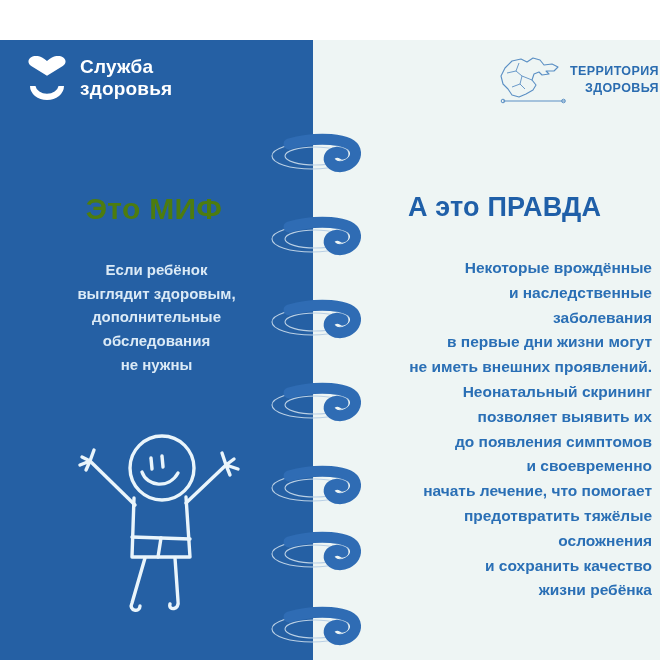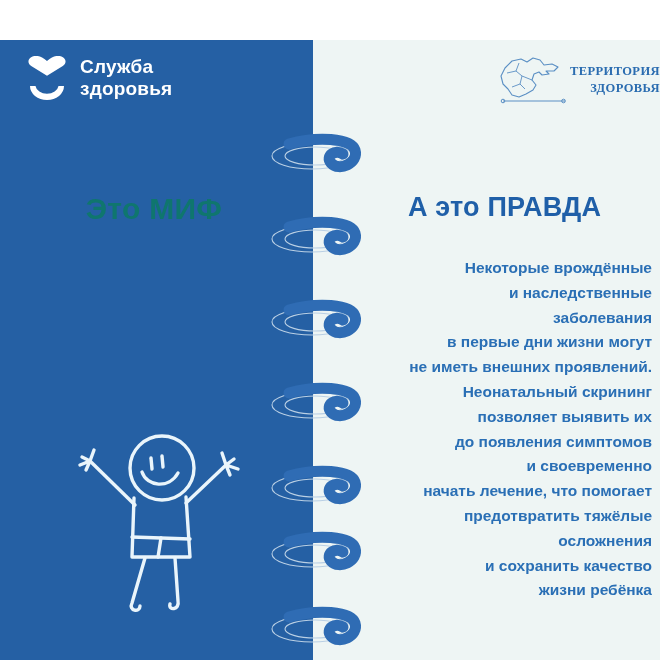--- a/index.html
+++ b/index.html
@@ -46,39 +46,38 @@
     letter-spacing: .2px;
     white-space: pre-line;
   }
   
   .brand-right {
     position: absolute;
     left: 492px; top: 14px;
     display: flex;
     align-items: center;
     gap: 4px;
-    font-family: Liberation Serif, serif;
   }
   .terr-map { width: 74px; height: 52px; display:block; }
   .terr-words {
     color: #2a6cb0;
     font-size: 12.5px;
     font-weight: bold;
     line-height: 1.35;
     letter-spacing: .4px;
     text-align: right;
     white-space: pre-line;
   }
   
   .heading-left {
     position: absolute;
     left: 0; top: 152px;
     width: 308px;
     text-align: center;
-    color: #0f766e;
+    color: #4d7c0f;
     font-size: 30px;
     font-weight: bold;
     letter-spacing: .3px;
   }
   .heading-right {
     position: absolute;
     left: 313px; top: 152px;
     width: 383px;
     text-align: center;
     color: #1f5fa8;
@@ -152,20 +151,25 @@
       <circle cx="11" cy="47" r="1.8" fill="none" stroke="#5a8fc4" stroke-width="1"></circle>
       <circle cx="71.5" cy="47" r="1.8" fill="none" stroke="#5a8fc4" stroke-width="1"></circle>
     </svg>
     <div class="terr-words">ТЕРРИТОРИЯ
 ЗДОРОВЬЯ</div>
   </div>
 
   <div class="heading-left">Это МИФ</div>
   <div class="heading-right">А это ПРАВДА</div>
 
+  <div class="body-left">Если ребёнок
+выглядит здоровым,
+дополнительные
+обследования
+не нужны</div>
   <div class="body-right">Некоторые врождённые
 и наследственные
 заболевания
 в первые дни жизни могут
 не иметь внешних проявлений.
 Неонатальный скрининг
 позволяет выявить их
 до появления симптомов
 и своевременно
 начать лечение, что помогает

